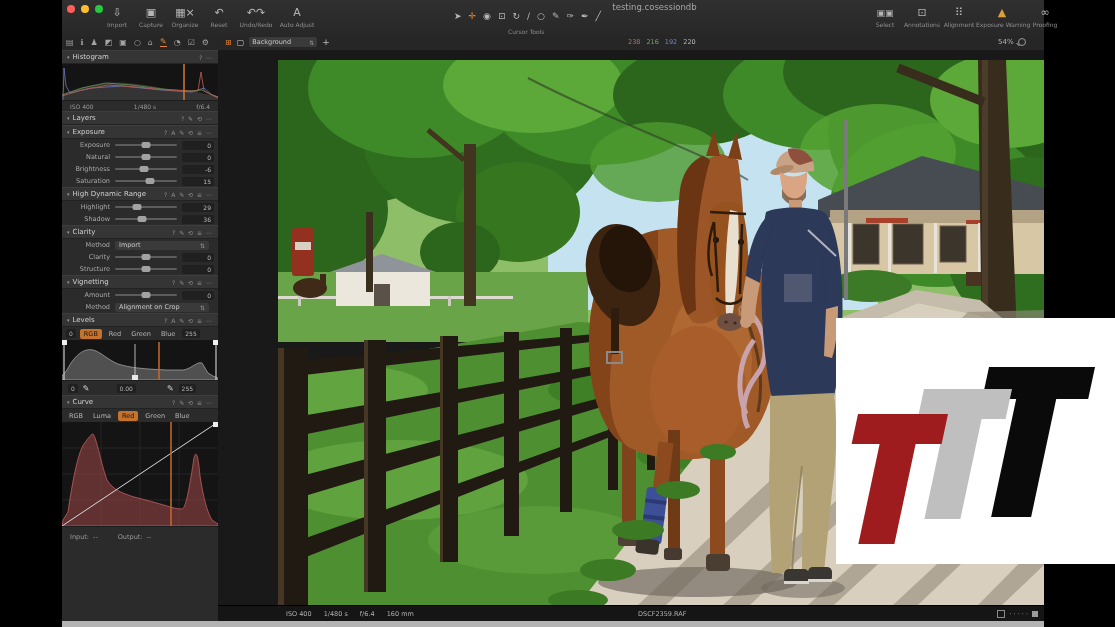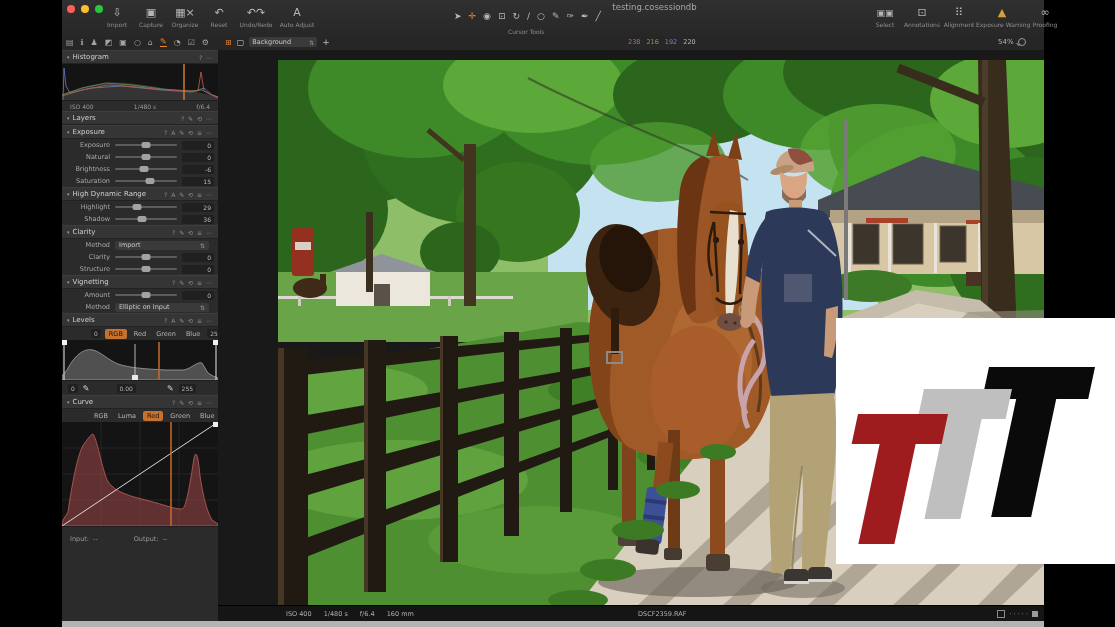--- a/index.html
+++ b/index.html
@@ -41,27 +41,27 @@
   .graphbox{background:#141414;border-bottom:1px solid #1d1d1d;}
   .metarow{height:10px;display:flex;justify-content:space-between;align-items:center;padding:0 8px;font-size:6px;color:#9a9a9a;}
   .srow{height:12px;display:flex;align-items:center;padding:0 4px;}
   .slbl{width:44px;text-align:right;font-size:6.5px;color:#a8a8a8;white-space:nowrap;}
   .strack{flex:1;height:2px;background:#5c5c5c;border-radius:1px;margin:0 5px;position:relative;}
   .sknob{position:absolute;top:-2px;width:9px;height:6px;background:#a2a2a2;border-radius:2px;transform:translateX(-50%);}
   .sval{width:26px;background:#202020;border-radius:2px;text-align:right;font-size:6px;color:#bbb;padding:1px 3px;}
   .sselect{flex:1;height:9px;margin:0 5px 0 5px;background:#3a3a3a;border-radius:2px;color:#c8c8c8;font-size:6.5px;
     display:flex;align-items:center;justify-content:space-between;padding:0 4px;}
   .selarr{font-size:6px;color:#999;}
-  .ltabs{height:13px;display:flex;align-items:center;gap:4px;padding:0 12px;font-size:6.5px;color:#b5b5b5;margin-left:17px;}
+  .ltabs{height:13px;display:flex;align-items:center;gap:4px;padding:0 4px;font-size:6.5px;color:#b5b5b5;}
   .lnum{background:#202020;border-radius:2px;padding:1px 3px;font-size:6px;}
   .ltab{padding:0 3px;}
   .ltab.active{background:#c4722e;color:#161616;border-radius:2px;padding:1px 4px;}
   .lvbot{height:14px;display:flex;align-items:center;gap:5px;padding:0 6px;font-size:6px;color:#b5b5b5;}
   .picker{color:#cfcfcf;font-size:8px;}
-  .iorow{height:12px;display:flex;align-items:flex-start;gap:4px;padding:8px 8px;font-size:6.5px;color:#9a9a9a;}
+  .iorow{height:12px;display:flex;align-items:flex-end;gap:4px;padding:2px 8px;font-size:6.5px;color:#9a9a9a;}
   
   .viewer{position:absolute;left:156px;top:50px;width:826px;height:555px;background:#191919;}
   .photo{position:absolute;left:60px;top:10px;width:766px;height:545px;}
   .statusbar{position:absolute;left:156px;top:605px;width:826px;height:16px;background:#151515;border-top:1px solid #000;
     display:flex;align-items:center;font-size:6.5px;color:#b0b0b0;}
   .sb-left{display:flex;gap:12px;margin-left:68px;}
   .sb-file{position:absolute;left:420px;}
   .sb-right{position:absolute;right:6px;display:flex;align-items:center;gap:4px;color:#8a8a8a;}
   .sqo{width:6px;height:6px;border:1px solid #8a8a8a;}
   .sqf{width:6px;height:6px;background:#9a9a9a;}
@@ -294,21 +294,21 @@
     <div class="srow">
       <span class="slbl">Amount</span>
       <div class="strack">
           <div class="sknob" style="left:50%"></div>
         </div>
       <span class="sval">0</span>
       </div>
     <div class="srow">
       <span class="slbl">Method</span>
       <div class="sselect">
-        <span>Elliptic on Input</span>
+        <span>Alignment on Crop</span>
         <span class="selarr">⇅</span>
       </div>
       </div>
 
     <div class="phead">
       <span class="pt"><span class="disc">▾</span><span>Levels</span></span>
       <span class="pi">?  A  ✎  ⟲  ≡  ⋯</span>
     </div>
     <div class="ltabs">
       <span class="lnum">0</span>
@@ -361,21 +361,21 @@
         </g>
         <path d="M0,104 L1,98 L6,90 C10,62 16,30 22,22 C25,18 28,13 31,12 C35,17 39,42 45,58 C51,68 60,71 72,75 C84,78 95,81 105,84 C111,86 116,87 120,87 C124,87 128,62 132,36 C134,28 136,32 138,54 C142,80 146,91 150,98 L156,102 L156,104 Z" fill="#a04848" fill-opacity="0.55" stroke="#c06060" stroke-width="0.8"></path>
         <line x1="0" y1="104" x2="156" y2="0" stroke="#d8d8d8" stroke-width="1"></line>
         <line x1="109" y1="0" x2="109" y2="104" stroke="#c96a2c" stroke-width="1.5"></line>
         <rect x="151" y="0" width="5" height="5" fill="#f0f0f0"></rect>
       </svg>
     </div>
     <div class="iorow">
       <span>Input:</span>
       <span>--</span>
-      <span style="margin-left:32px">Output:</span>
+      <span style="margin-left:16px">Output:</span>
       <span>--</span>
     </div>
   </div>
 
   <div class="viewer">
     <svg class="photo" viewBox="0 0 766 545">
 
       <g>
         <rect x="0" y="0" width="766" height="270" fill="#8fbe69"></rect>
         <rect x="270" y="0" width="330" height="250" fill="#c4e2f0"></rect>

